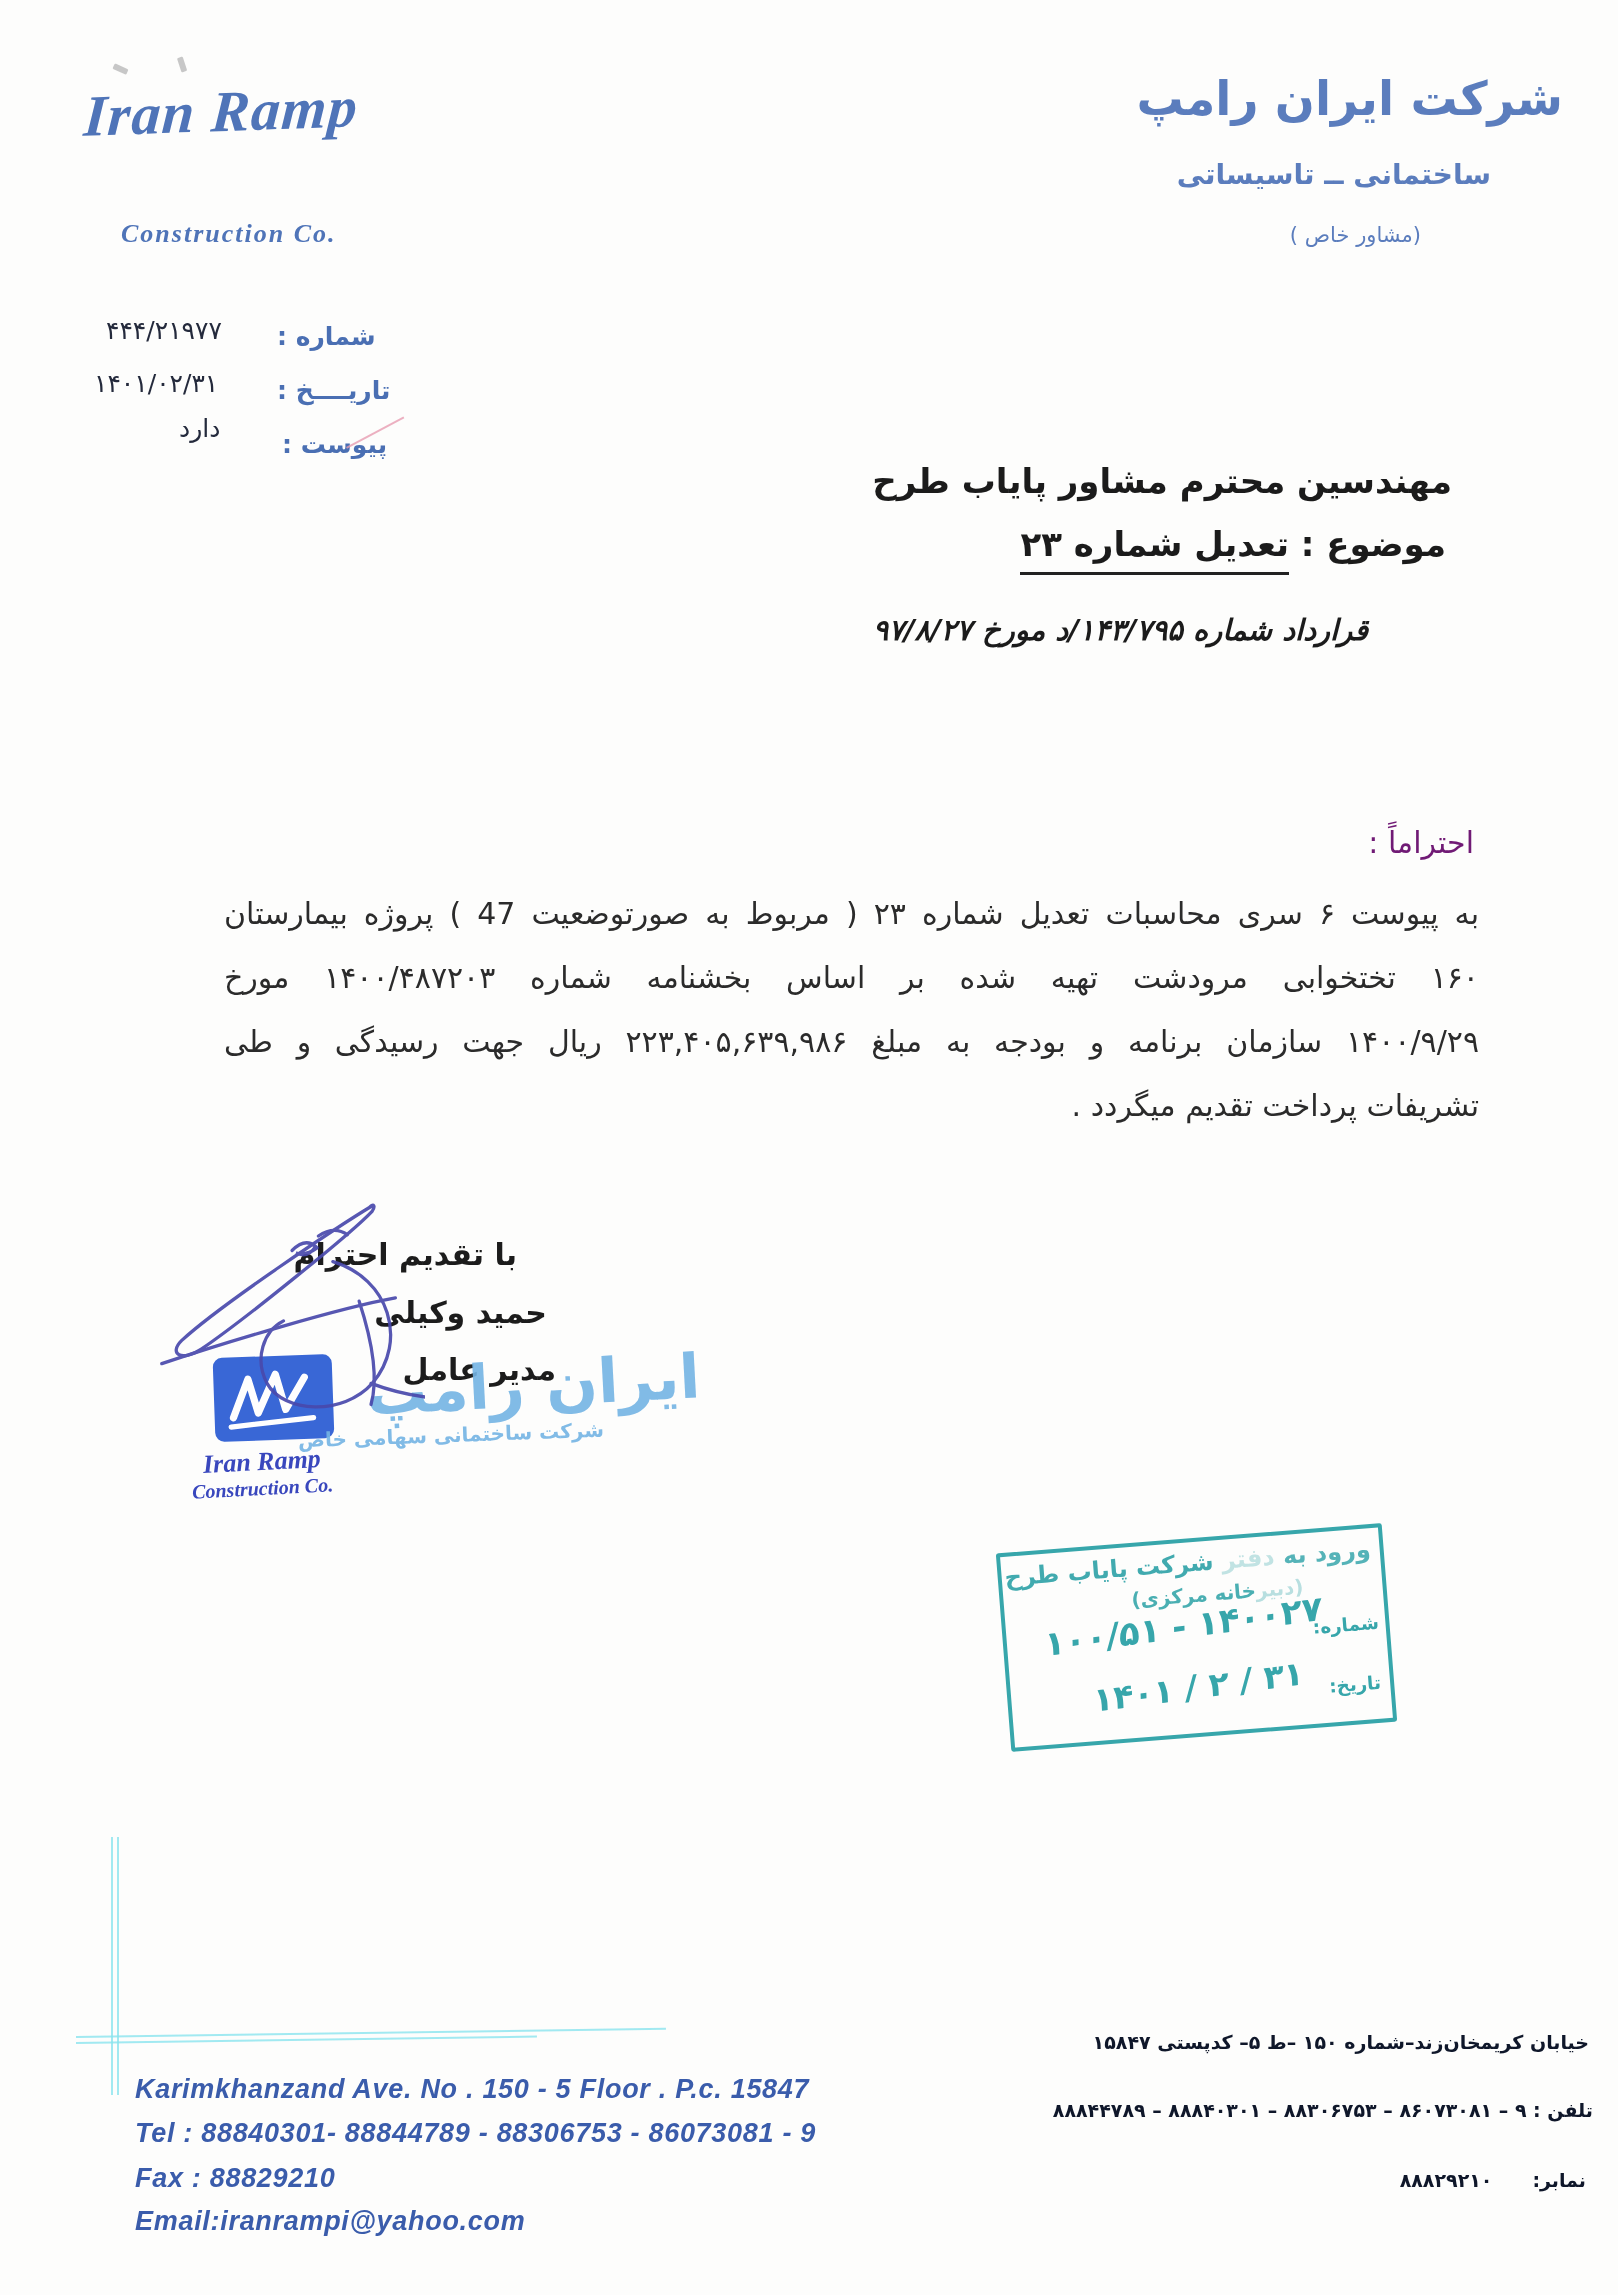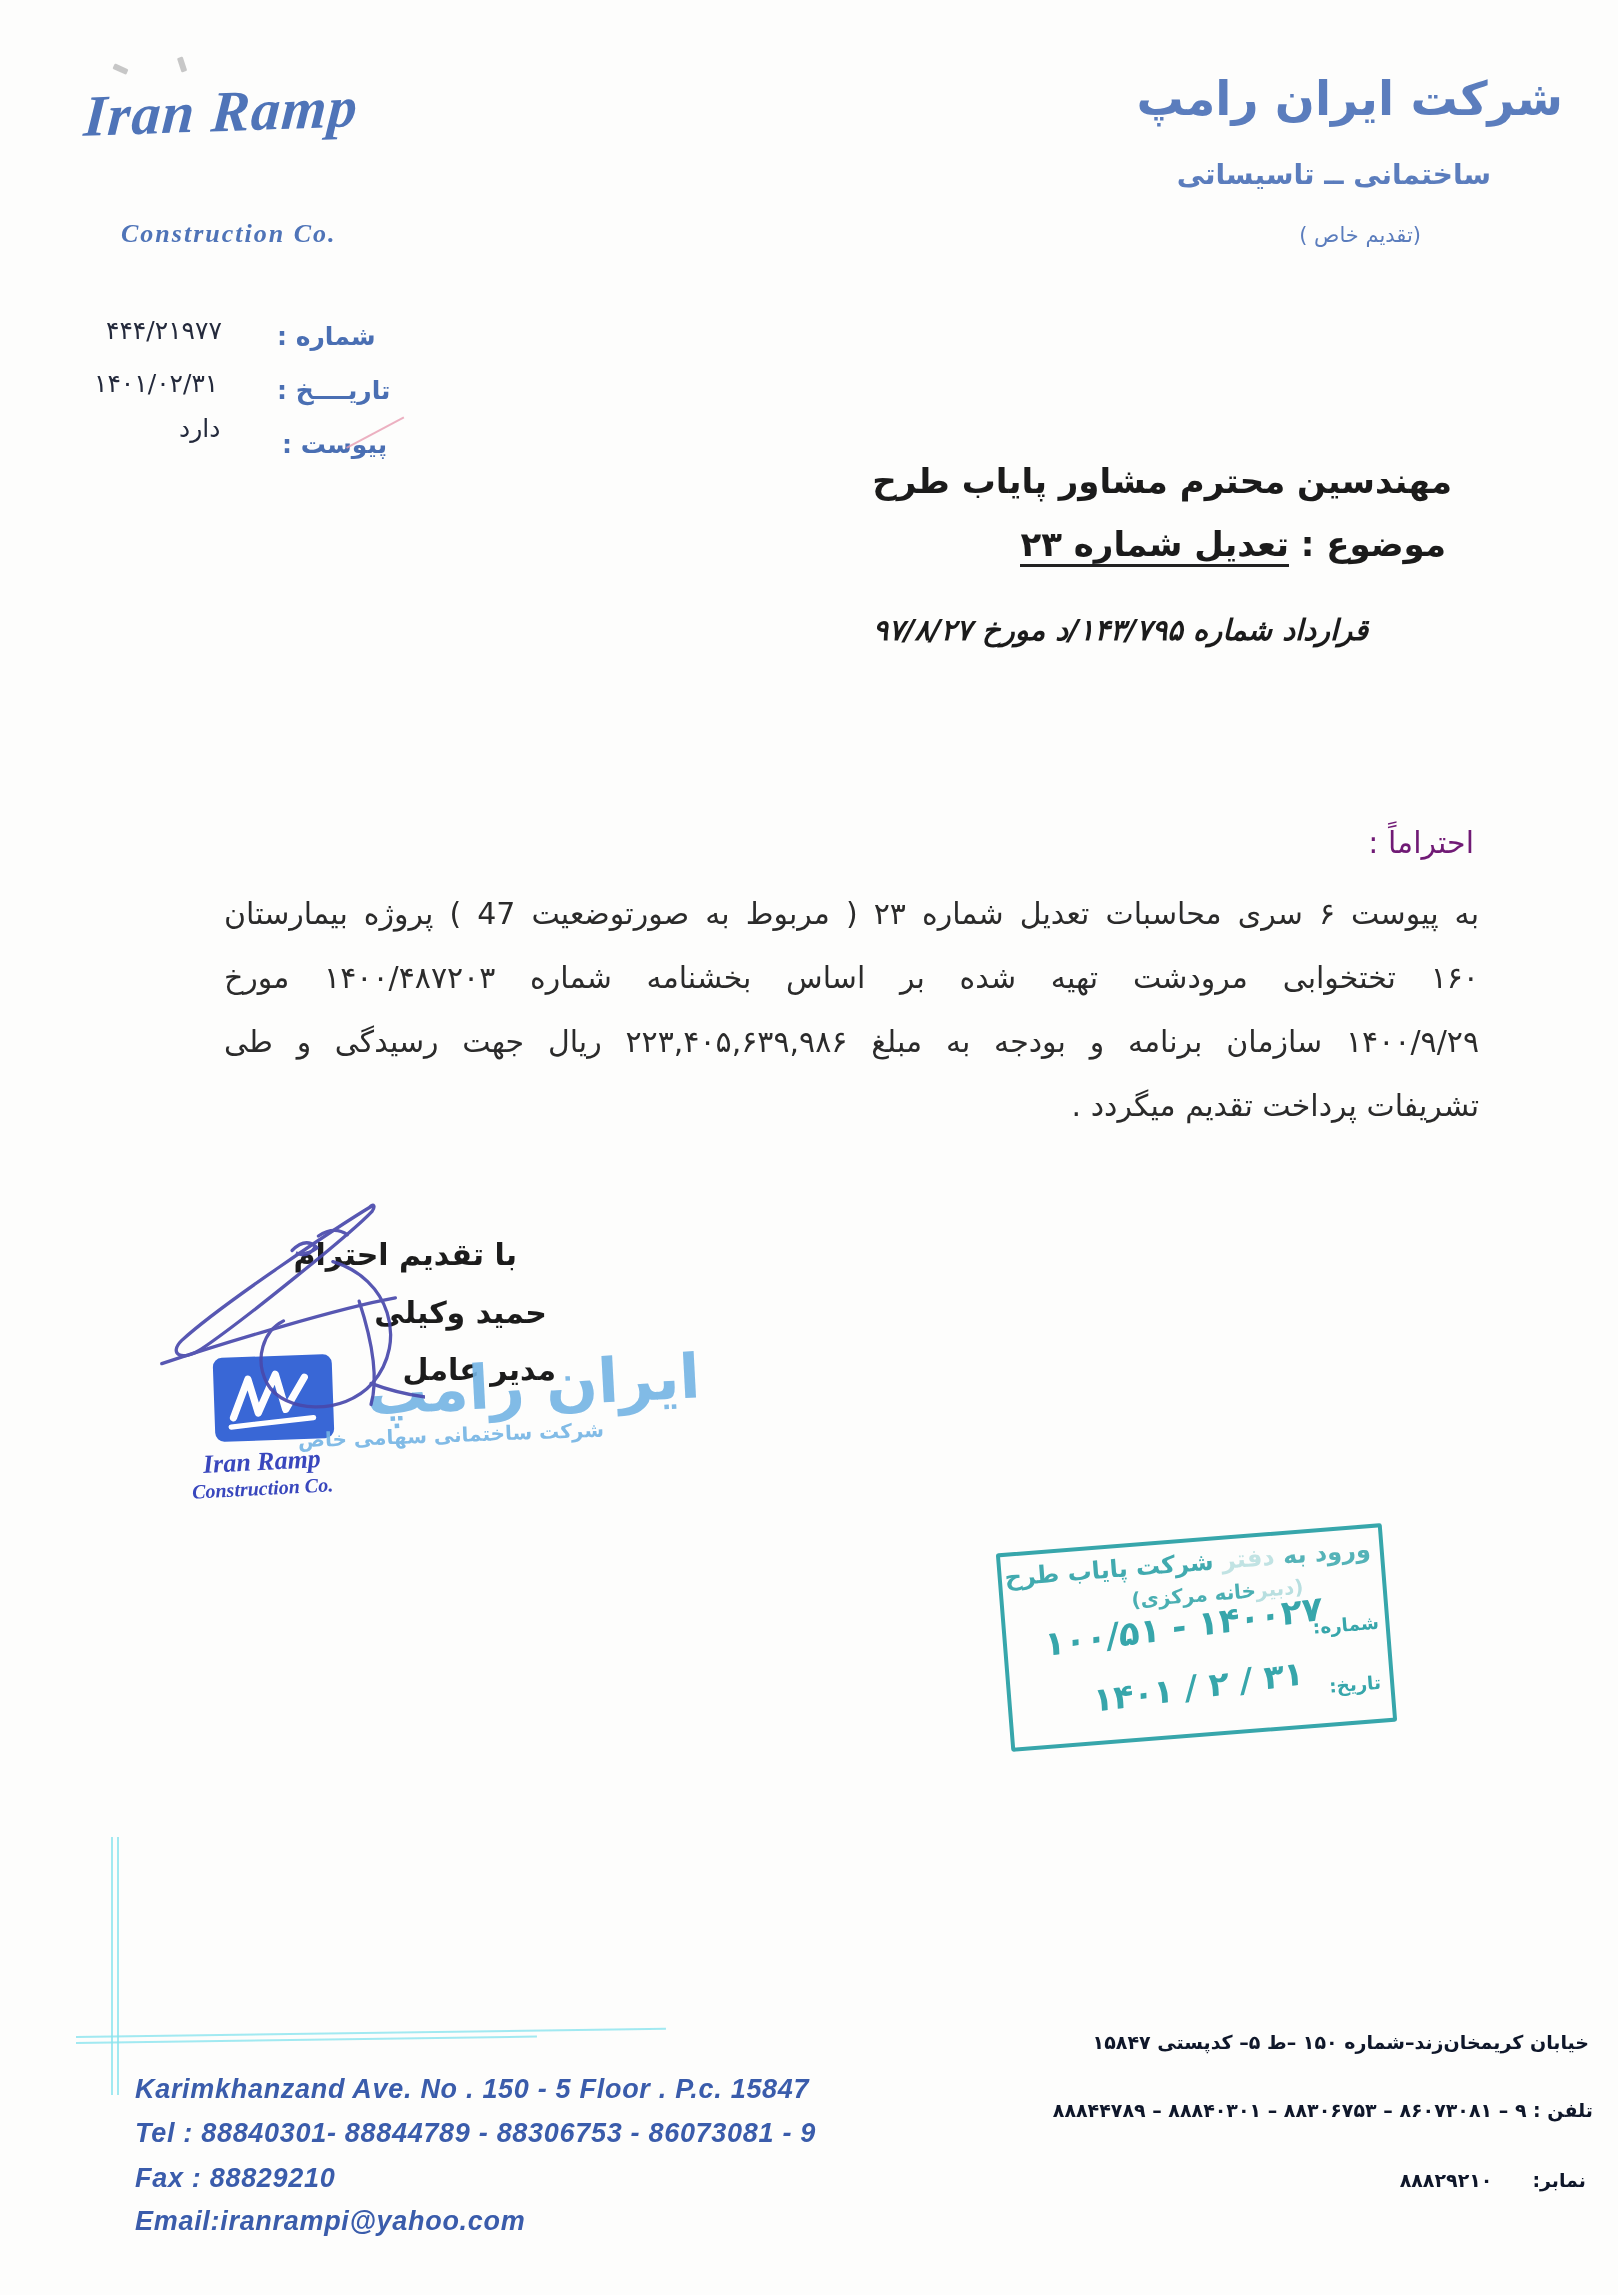--- a/index.html
+++ b/index.html
@@ -14,21 +14,21 @@
   .logo-sub{font-family:"Liberation Serif",serif;font-style:italic;font-weight:bold;
             color:#4f74b8;font-size:26px;letter-spacing:2px;white-space:nowrap;}
   .fa-name{font-size:47px;font-weight:bold;color:#5b7dbd;white-space:nowrap;}
   .fa-type{font-size:28px;font-weight:bold;color:#5b7dbd;white-space:nowrap;}
   .fa-own{font-size:21px;color:#5b7dbd;white-space:nowrap;}
   .meta-label{font-size:25px;font-weight:bold;color:#4a6fb3;white-space:nowrap;}
   .meta-value{font-size:25px;color:#242a3c;white-space:nowrap;letter-spacing:1.3px;}
   
   .rcp1{font-size:34px;font-weight:bold;color:#1b1b1b;white-space:nowrap;}
   .rcp2{font-size:34px;font-weight:bold;color:#1b1b1b;white-space:nowrap;}
-  .rcp2 .und{border-bottom:3.3px solid #222;}
+  .rcp2 .und{border-bottom:3.3px solid #222;padding-bottom:8px;}
   .rcp3{font-size:29px;font-weight:bold;font-style:italic;color:#1b1b1b;white-space:nowrap;}
   
   .salut{font-size:30px;color:#701a75;white-space:nowrap;}
   .bodyblock{width:1255px;font-size:30px;color:#2b2b2b;line-height:64px;}
   .jline{text-align:justify;text-align-last:justify;text-justify:inter-word;}
   .jlast{text-align:right;}
   
   .sigtxt{font-size:30px;font-weight:bold;color:#1c1c1c;white-space:nowrap;}
   .stamp-rect{width:119px;height:84px;background:#2f5fd4;border-radius:9.2px;transform:rotate(-2deg);opacity:.95;}
   .stamp-en1{font-family:"Liberation Serif",serif;font-weight:bold;font-style:italic;
@@ -58,21 +58,21 @@
 </head>
 <body>
 
 <div class="page">
 
   <div class="abs logo-script" style="left:84px;top:78px;">Iran Ramp</div>
   <div class="abs logo-sub" style="left:121px;top:219px;">Construction  Co.</div>
 
   <div class="abs fa fa-name" style="right:56px;top:71px;">شرکت ایران رامپ</div>
   <div class="abs fa fa-type" style="right:128px;top:158px;">ساختمانی ــ تاسیساتی</div>
-  <div class="abs fa fa-own" style="right:198px;top:223px;">(تقدیم خاص )</div>
+  <div class="abs fa fa-own" style="right:198px;top:223px;">(مشاور خاص )</div>
 
   <div class="abs fa meta-label" style="left:277px;top:322px;">شماره :</div>
   <div class="abs fa meta-value" style="left:106px;top:316px;">۴۴۴/۲۱۹۷۷</div>
 
   <div class="abs fa meta-label" style="left:277px;top:376px;">تاریــــخ :</div>
   <div class="abs fa meta-value" style="left:94px;top:369px;">۱۴۰۱/۰۲/۳۱</div>
 
   <div class="abs fa meta-label" style="left:282px;top:430px;">پیوست :</div>
   <div class="abs fa meta-value" style="left:179px;top:414px;">دارد</div>
 

